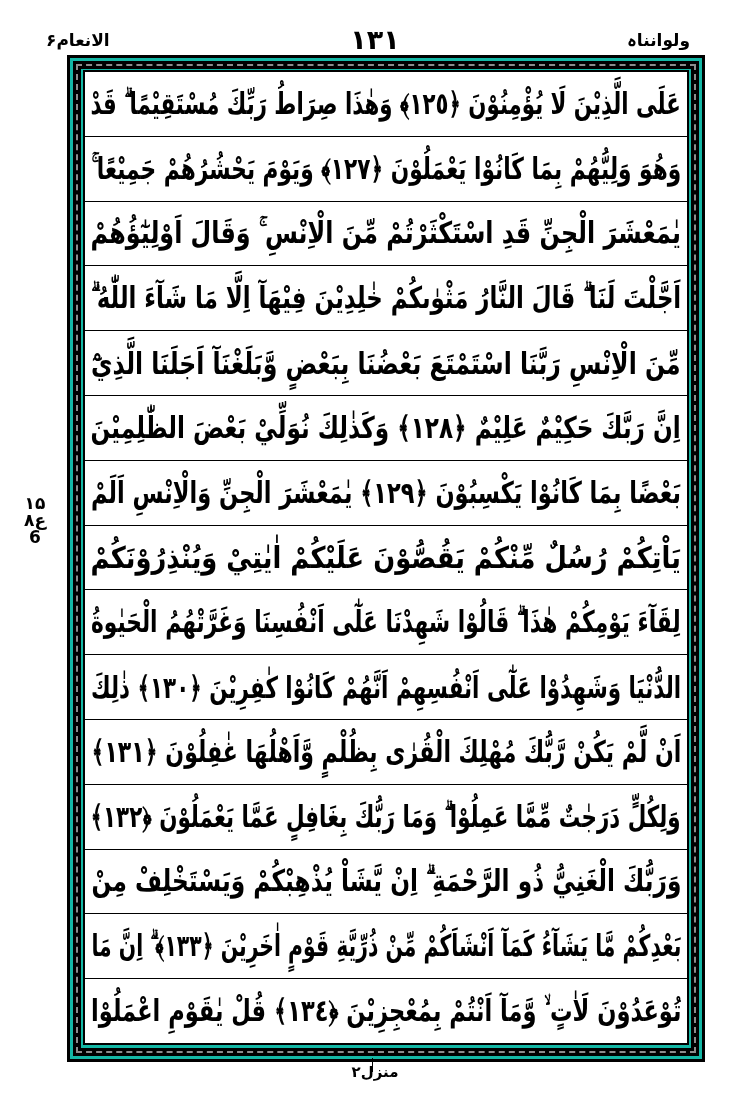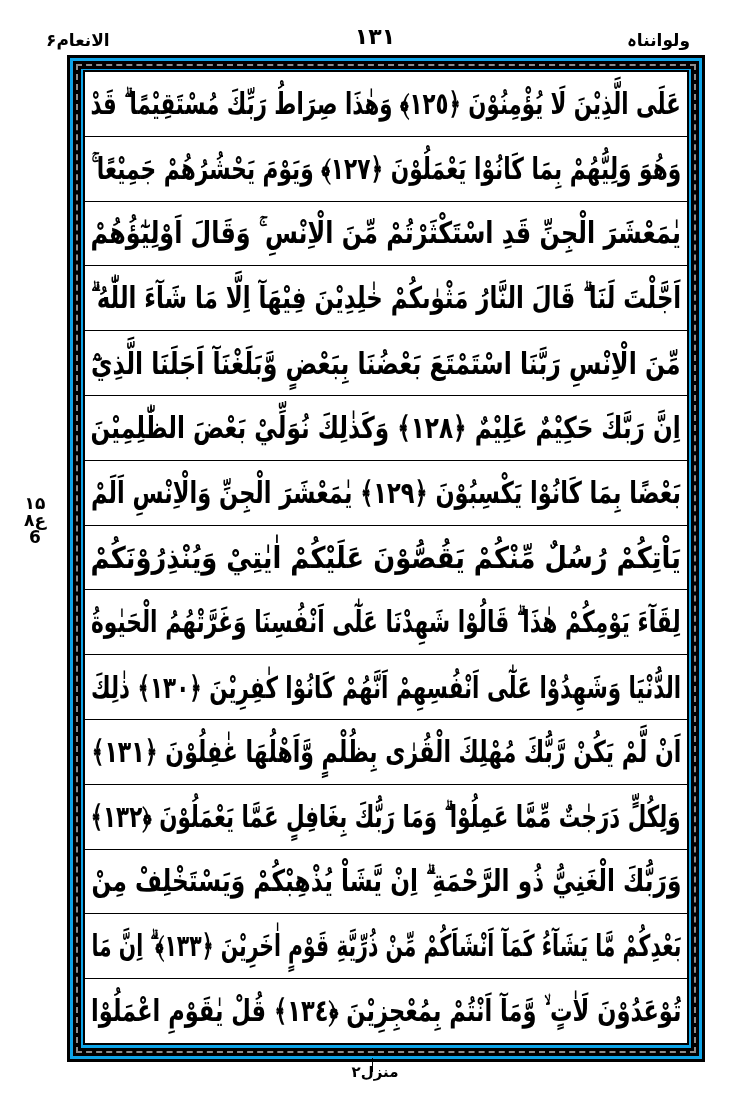--- a/index.html
+++ b/index.html
@@ -1,23 +1,23 @@
 <!DOCTYPE html>
 <html><head>
 <meta charset="utf-8">
 <style>
   html,body{margin:0;padding:0;background:#ffffff;}
   body{width:746px;height:1108px;position:relative;overflow:hidden;
        font-family:"DejaVu Sans", sans-serif;color:#000;}
   .hdr{position:absolute;top:30px;font-size:17px;font-weight:bold;direction:rtl;}
   .hdr-right{right:56px;margin-left:28px;}
   .hdr-left{left:46px;}
-  .hdr-center{left:340px;width:70px;text-align:center;font-size:22px;top:24px;}
+  .hdr-center{left:340px;width:70px;text-align:center;font-size:27px;top:24px;}
   .frame{position:absolute;left:67px;top:55px;width:638px;height:1007px;
-         box-sizing:border-box;border:3px solid #000;background:#0ea5e9;}
+         box-sizing:border-box;border:3px solid #000;background:#14b8a6;}
   .frame-deco{position:absolute;inset:3px;border:8px solid #000;
          box-sizing:border-box;
          background:none;}
   .frame-deco::before{content:"";position:absolute;inset:-5px;
          border:2px dashed #fff;opacity:.55;}
   .inner{position:absolute;left:13px;top:12px;right:13px;bottom:14px;
          border:2px solid #000;box-sizing:border-box;background:#fff;}
   .lines{position:absolute;inset:0;display:flex;flex-direction:column;}
   .line{flex:1;border-bottom:1.5px solid #000;display:flex;align-items:center;
         justify-content:center;direction:rtl;font-family:"DejaVu Sans", sans-serif;

